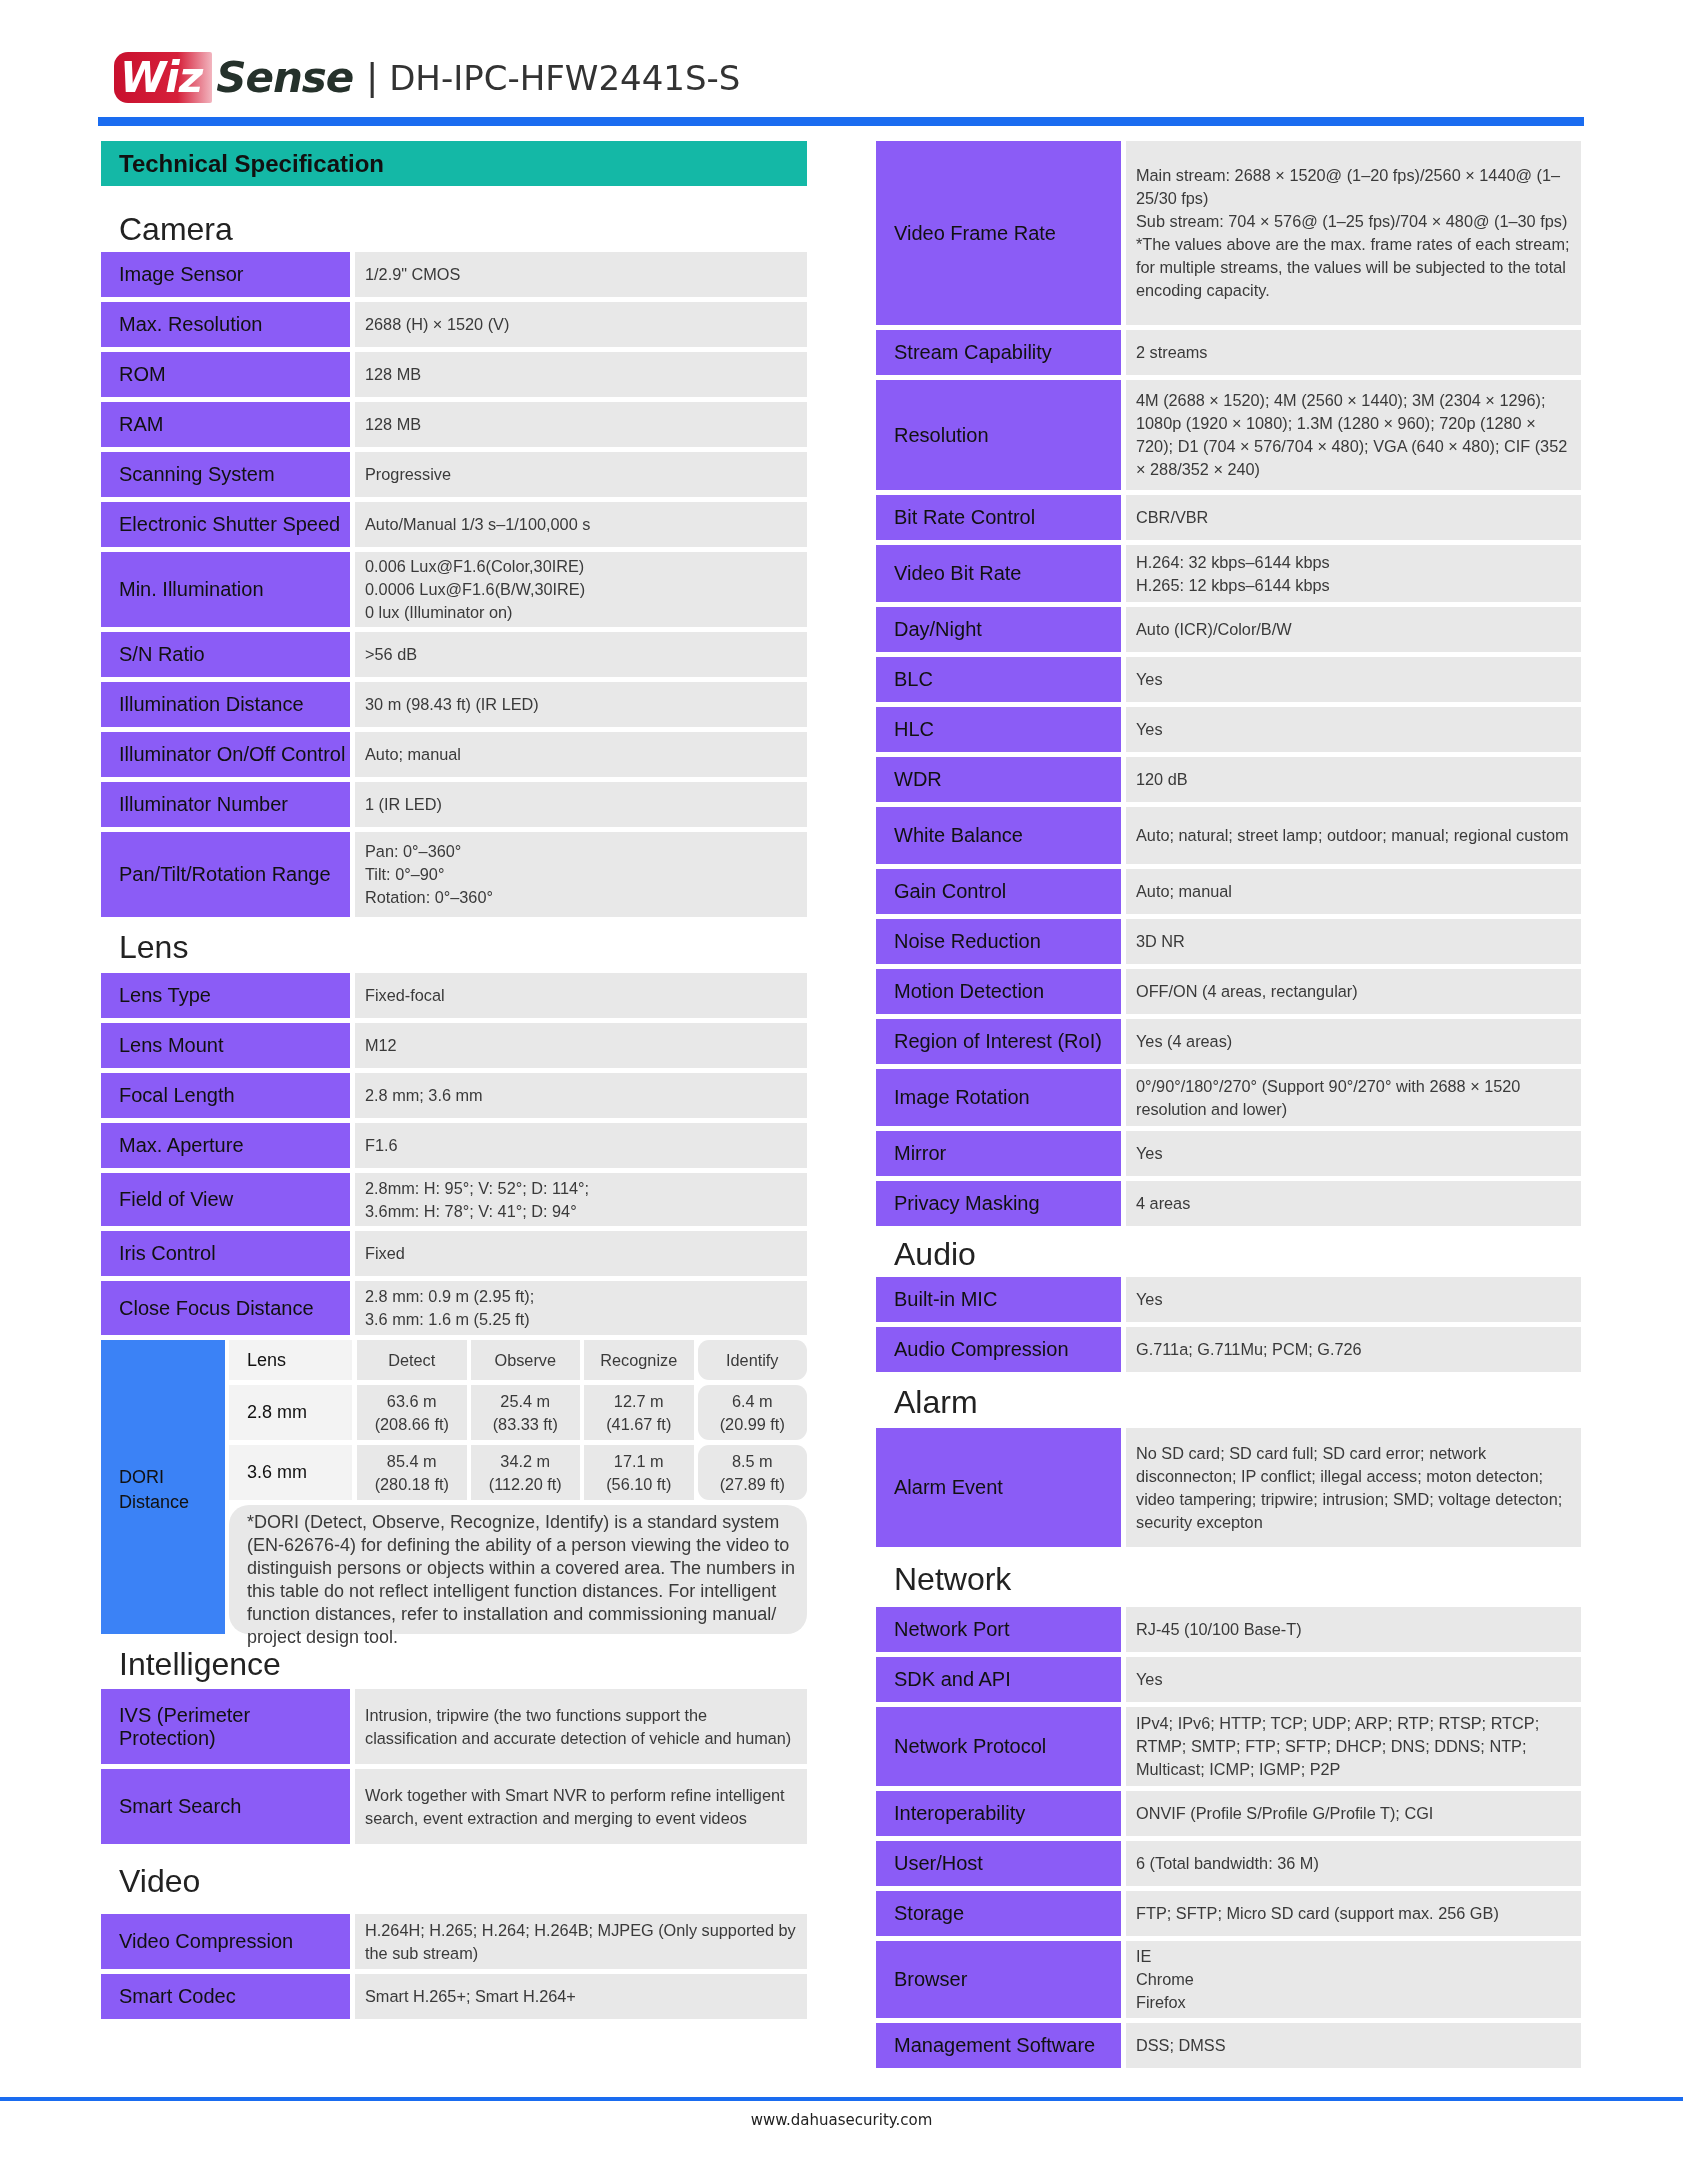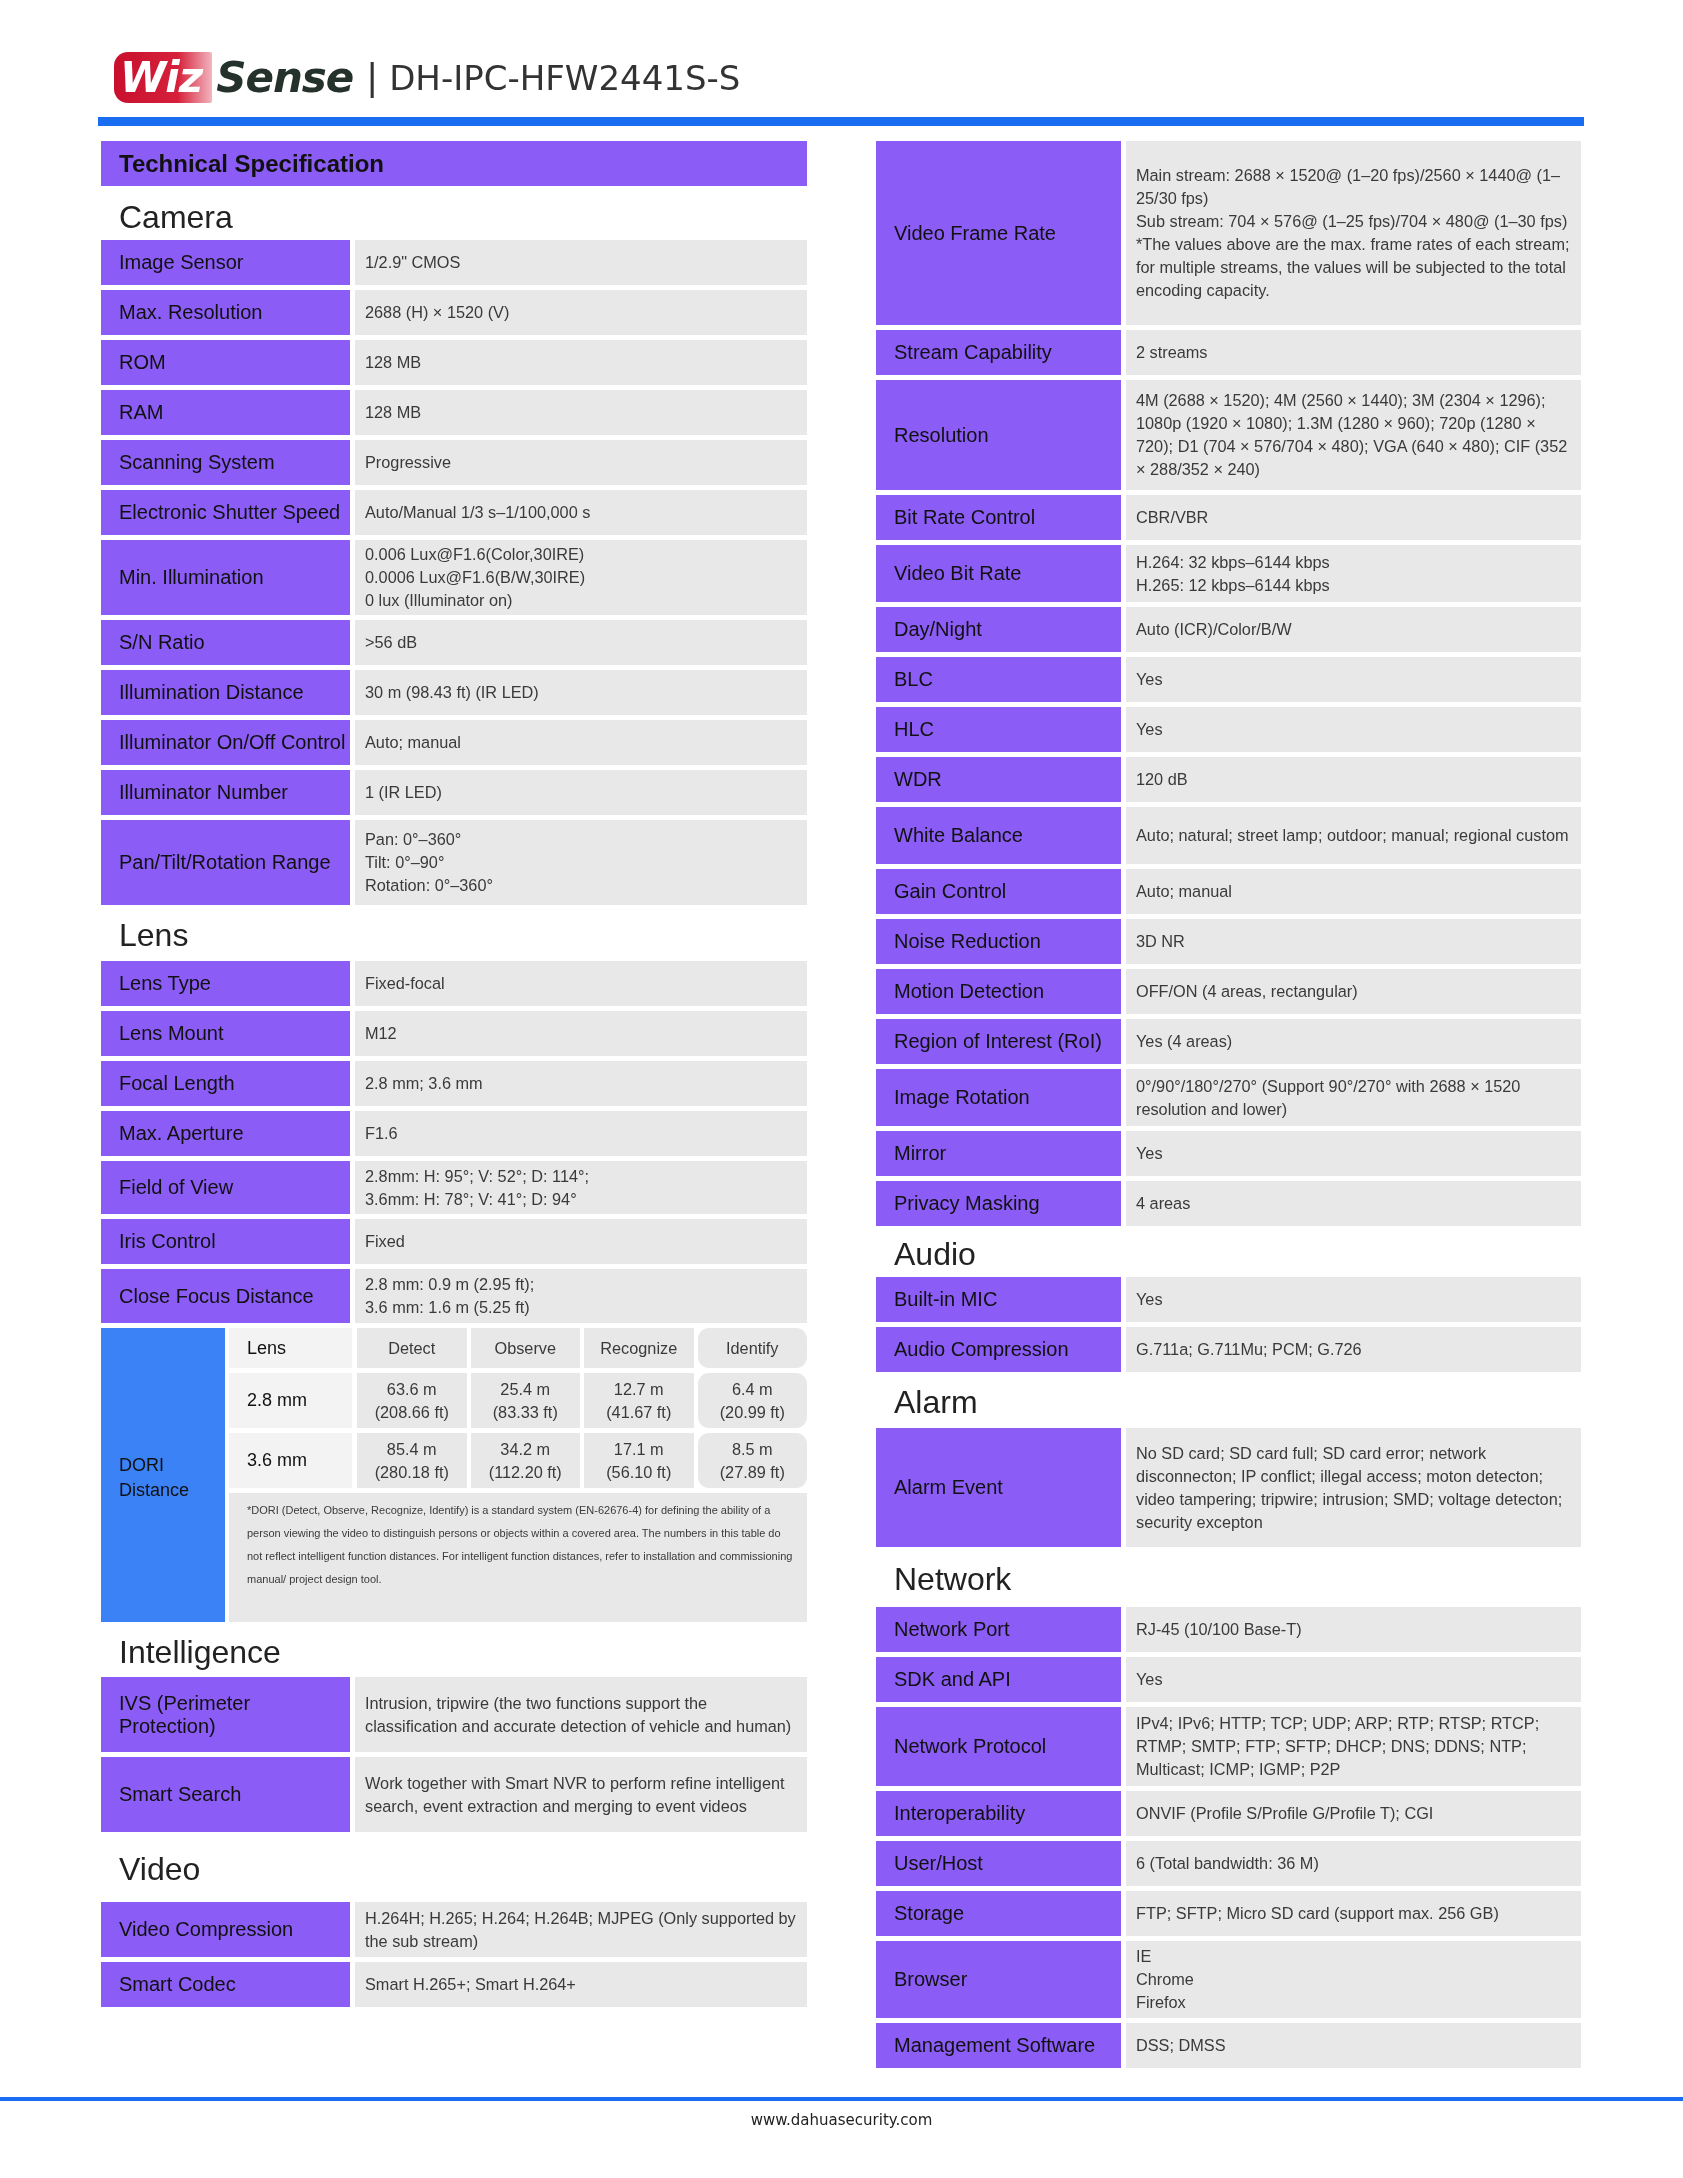--- a/index.html
+++ b/index.html
@@ -8,36 +8,36 @@
   .header { position:absolute; left:114px; top:48px; height:59px; display:flex; align-items:center; }
   .logo { display:flex; align-items:center; font-family:"DejaVu Sans", sans-serif; font-weight:bold; font-style:italic; font-size:42px; letter-spacing:-1px; }
   .logo-wiz { color:#ffffff; background:linear-gradient(90deg,#c8102e 0%,#d6203a 65%,#f2b5bf 100%); padding:0 10px 0 6px; border-radius:14px 2px 2px 14px; line-height:51px; }
   .logo-sense { color:#25312b; padding-left:4px; }
   .sep { font-size:38px; color:#333; margin:0 12px 0 14px; font-weight:300; }
   .model { font-family:"DejaVu Sans", sans-serif; font-size:34px; color:#333333; font-weight:normal; letter-spacing:0px; }
   .topbar { position:absolute; left:98px; top:117px; width:1486px; height:9px; background:#1a6cf0; }
   .col { position:absolute; top:141px; }
   .col-left { left:101px; width:706px; }
   .col-right { left:876px; width:705px; }
-  .specbar { height:45px; background:#8b5cf6; display:flex; align-items:center; padding-left:18px; font-weight:bold; font-size:24px; color:#111; box-sizing:border-box; margin-bottom:8px; }
+  .specbar { height:45px; background:#14b8a6; display:flex; align-items:center; padding-left:18px; font-weight:bold; font-size:24px; color:#111; box-sizing:border-box; margin-bottom:20px; }
   .section { font-size:32px; color:#222; padding-left:18px; height:46px; display:flex; align-items:center; }
   .row { display:flex; margin-bottom:5px; }
   .lbl { width:249px; background:#8b5cf6; display:flex; align-items:center; padding-left:18px; box-sizing:border-box; font-size:20px; color:#111; margin-right:5px; }
   .col-right .lbl { width:245px; }
   .val { flex:1; background:#e8e8e8; display:flex; align-items:center; padding:6px 8px 6px 10px; box-sizing:border-box; font-size:16.3px; color:#3a3a3a; line-height:23px; white-space:pre-line; }
   .h45 { height:45px; }
   
   .dori { display:flex; margin-bottom:5px; }
   .dori-label { width:124px; background:#3b82f6; display:flex; align-items:flex-end; padding:0 0 119px 18px; box-sizing:border-box; font-size:18px; color:#111; line-height:25px; white-space:pre-line; margin-right:4px; }
   .dori-body { flex:1; }
   .drow { display:flex; margin-bottom:5px; }
   .dlens { width:123px; background:#f3f3f3; display:flex; align-items:center; padding-left:18px; box-sizing:border-box; font-size:18px; color:#111; margin-right:5px; }
   .dcell { flex:1; background:#e8e8e8; display:flex; align-items:center; justify-content:center; text-align:center; font-size:16.3px; color:#3a3a3a; margin-right:4px; line-height:23px; white-space:pre-line; }
   .dcell:last-child { margin-right:0;border-radius:11px; }
-  .dnote { background:#e8e8e8; padding:6px 12px 2px 18px; font-size:11px; color:#3a3a3a; line-height:23px; }
+  .dnote { background:#e8e8e8; padding:6px 12px 2px 18px; font-size:18px; color:#3a3a3a; line-height:23px;border-radius:20px; }
   .footline { position:absolute; left:0; top:2097px; width:1683px; height:4px; background:#1a6cf0; }
   .footer { position:absolute; left:0; top:2111px; width:1683px; text-align:center; font-family:"DejaVu Sans", sans-serif; font-size:15px; color:#222; }
 </style>
 </head>
 <body>
 
 <div class="header">
   <div class="logo">
     <span class="logo-wiz">Wiz</span>
     <span class="logo-sense">Sense</span>

